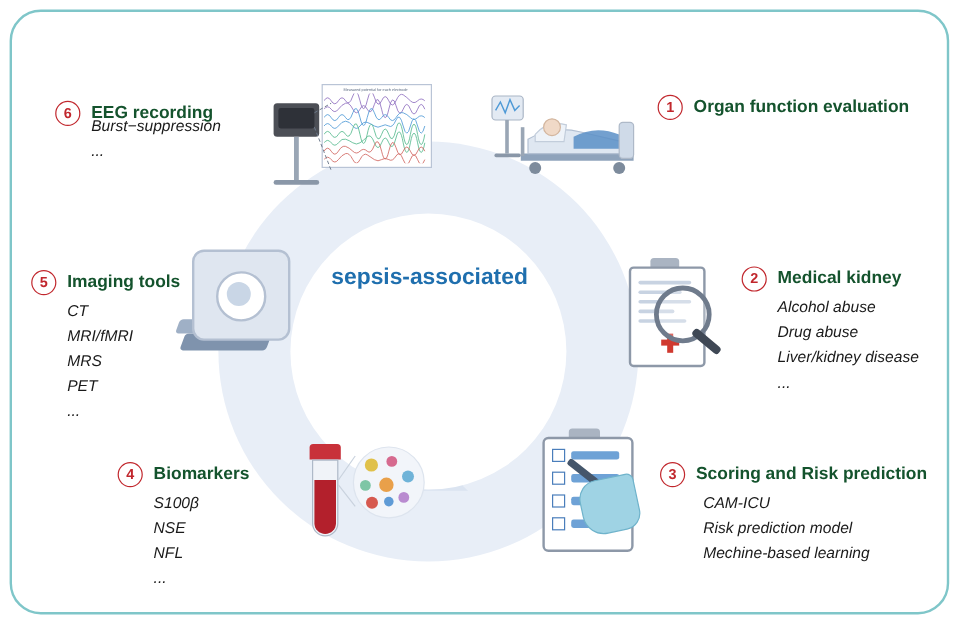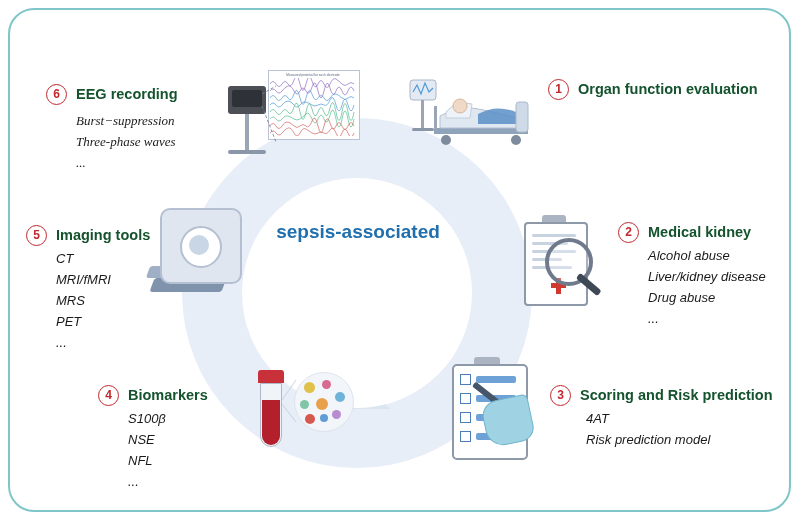--- a/index.html
+++ b/index.html
@@ -339,23 +339,22 @@
     </g>
   </svg>
   <div class="ring-inner"></div>
 
   <div class="center-title">
     <div>sepsis-associated</div>
   </div>
 
   <div class="badge" style="left:46px; top:84px;">6</div>
   <div class="heading" style="left:76px; top:84px;">EEG recording</div>
-  <div class="items" style="left:76px; top:110px;font-family:Liberation Serif, serif;">
+  <div class="items" style="left:76px; top:94px;">
     <div>Burst−suppression</div>
-    <div>Three-phase waves</div>
     <div>...</div>
   </div>
 
   <div class="eeg-screen"></div>
   <div class="eeg-caption">Measured potential for each electrode</div>
   <svg class="illus" style="left:270px; top:78px;" width="88" height="58">
     <g fill="none" stroke-width="0.7">
       <path stroke="#8f6fc0" d="M0 6 q3 -5 6 0 t6 0 t6 0 t6 -4 t6 4 t6 0 t6 -3 t6 3 t6 0 t6 0 t6 -5 t6 5 t6 0 t6 0"></path>
       <path stroke="#8f6fc0" d="M0 13 q3 -4 6 0 t6 0 t6 -5 t6 5 t6 0 t6 0 t6 -4 t6 4 t6 0 t6 -3 t6 3 t6 0 t6 0 t6 0"></path>
       <path stroke="#4f9ad6" d="M0 20 q3 -5 6 0 t6 0 t6 0 t6 -4 t6 4 t6 0 t6 -4 t6 4 t6 0 t6 0 t6 -4 t6 4 t6 0 t6 0"></path>
@@ -395,42 +394,43 @@
     <rect x="112" y="26" width="12" height="30" rx="3" fill="#cfdae8" stroke="#aeb9c8"></rect>
     <circle cx="42" cy="64" r="5" fill="#7d8b9c"></circle>
     <circle cx="112" cy="64" r="5" fill="#7d8b9c"></circle>
     <rect x="30" y="30" width="3" height="24" fill="#9aa6b5"></rect>
   </svg>
 
   <div class="badge" style="left:618px; top:222px;">2</div>
   <div class="heading" style="left:648px; top:222px;">Medical kidney</div>
   <div class="items" style="left:648px; top:245px;">
     <div>Alcohol abuse</div>
+    <div>Drug abuse</div>
     <div>Liver/kidney disease</div>
-    <div>Drug abuse</div>
     <div>...</div>
   </div>
 
   <div class="cb-clip"></div>
   <div class="cb-body"></div>
   <div class="cb-line" style="left:532px; top:234px; width:44px;"></div>
   <div class="cb-line" style="left:532px; top:242px; width:36px;"></div>
   <div class="cb-line" style="left:532px; top:250px; width:44px;"></div>
   <div class="cb-line" style="left:532px; top:258px; width:30px;"></div>
   <div class="cb-line" style="left:532px; top:266px; width:40px;"></div>
   <div class="cb-cross-v"></div>
   <div class="cb-cross-h"></div>
   <div class="magnifier"></div>
   <div class="mag-handle"></div>
 
   <div class="badge" style="left:550px; top:385px;">3</div>
   <div class="heading" style="left:580px; top:385px;">Scoring and  Risk prediction</div>
   <div class="items" style="left:586px; top:408px;">
-    <div>4AT</div>
+    <div>CAM-ICU</div>
     <div>Risk prediction model</div>
+    <div>Mechine-based learning</div>
   </div>
 
   <div class="chk-clip"></div>
   <div class="chk-body"></div>
   <div class="chk-box" style="left:460px; top:374px;"></div>
   <div class="chk-bar" style="left:476px; top:376px; width:40px;"></div>
   <div class="chk-box" style="left:460px; top:393px;"></div>
   <div class="chk-bar" style="left:476px; top:395px; width:40px;"></div>
   <div class="chk-box" style="left:460px; top:412px;"></div>
   <div class="chk-bar" style="left:476px; top:414px; width:40px;"></div>

